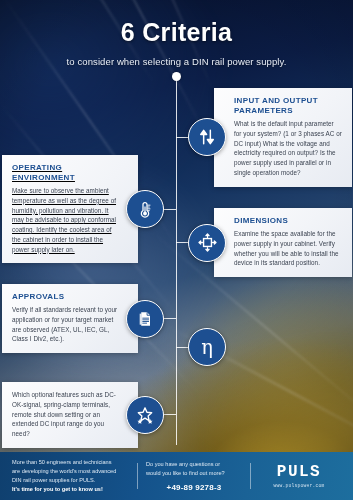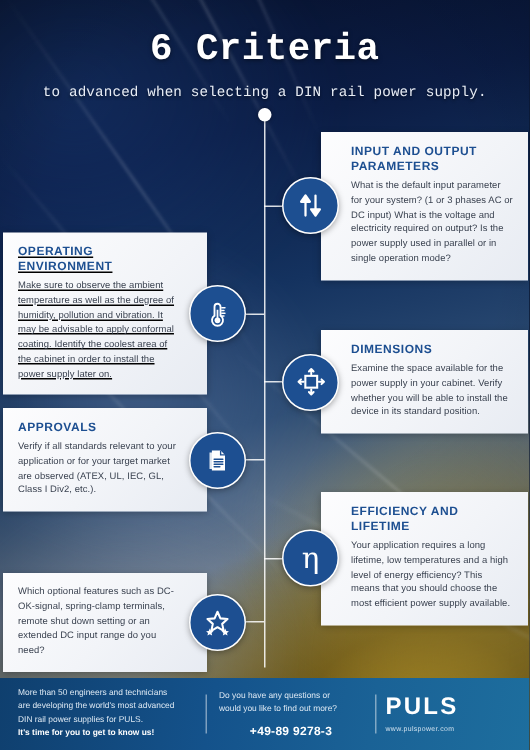--- a/index.html
+++ b/index.html
@@ -39,21 +39,21 @@
   .w4 { left:200px; top:330px; width:260px; height:220px;
         background:radial-gradient(ellipse at 50% 50%, rgba(225,190,60,.55), rgba(80,60,10,0) 68%); }
   .w5 { left:-30px; top:330px; width:230px; height:200px;
         background:radial-gradient(ellipse at 50% 50%, rgba(210,215,230,.42), rgba(100,110,130,0) 70%); }
   .vignette {
     position:absolute; inset:0;
     background:radial-gradient(ellipse 110% 80% at 50% 35%, rgba(0,0,0,0) 40%, rgba(0,0,0,.35) 100%);
   }
 
   
-  .header { position:absolute; top:0; left:0; right:0; padding:18px 18px 0; text-align:center; z-index:6;font-family:Liberation Mono, monospace; }
+  .header { position:absolute; top:0; left:0; right:0; padding:18px 18px 0; text-align:center; z-index:6; }
   .title {
     color:#fff; font-size:25px; font-weight:bold; letter-spacing:.3px;
     text-shadow:0 1px 3px rgba(0,0,0,.5);
   }
   .subtitle {
     color:#e8edf5; font-size:9.5px; margin-top:9px; letter-spacing:.1px;
     text-shadow:0 1px 2px rgba(0,0,0,.45);
   }
 
   
@@ -98,43 +98,43 @@
   }
   .card p {
     color:#3a4250; font-size:6.3px; line-height:1.55; letter-spacing:.05px;
   }
 
   
   #item-1 { top:88px; width:164px; }
   #item-1 .card { width:138px; }
   #item-2 { top:155px; width:162px;text-decoration:underline; }
   #item-2 .card { width:136px; }
-  #item-3 { top:220px; width:164px; }
+  #item-3 { top:208px; width:164px; }
   #item-3 .card { width:138px; }
-  #item-4 { top:272px; width:162px; }
+  #item-4 { top:284px; width:162px; }
   #item-4 .card { width:136px; }
   #item-5 { top:328px; width:164px; }
   #item-5 .card { width:138px; }
   #item-6 { top:382px; width:162px; }
   #item-6 .card { width:136px; }
 
   
   .footer {
     position:absolute; left:0; right:0; bottom:0; height:48px; z-index:7;
     background:linear-gradient(100deg, #0f3f6e 0%, #14528b 40%, #1a6296 70%, #1d6e9e 100%);
     display:flex; align-items:center; padding:0 12px;
   }
   .f-col1 { width:125px; padding-right:8px; }
   .f-col1 p { color:#dce8f3; font-size:5.6px; line-height:1.62; }
   .f-col1 p.bold { color:#ffffff; font-weight:bold; }
   .f-divider { width:1px; height:26px; background:rgba(255,255,255,.45); }
   .f-col2 { width:112px; padding:0 8px; text-align:center; }
   .f-col2 p.q { color:#dce8f3; font-size:5.6px; line-height:1.62; text-align:left; }
   .f-col2 p.phone { color:#ffffff; font-size:8px; font-weight:bold; margin-top:5px; letter-spacing:.2px; }
-  .f-col3 { flex:1; text-align:left; padding-left:6px; }
+  .f-col3 { flex:1; text-align:center; padding-left:6px;font-family:Liberation Mono, monospace; }
   .logo { color:#ffffff; font-size:16px; font-weight:bold; letter-spacing:1.5px; line-height:1; }
   .logo-url { color:#cfe0ee; font-size:4.6px; letter-spacing:.25px; margin-top:3px; }
 </style>
 </head>
 <body>
 
 <div class="bg">
   <div class="bg-base"></div>
   <div class="wave w1"></div>
   <div class="wave w2"></div>
@@ -147,21 +147,21 @@
   <div class="streak" style="left:-60px;top:120px;width:300px;height:2px;transform:rotate(55deg);"></div>
   <div class="streak" style="left:-50px;top:210px;width:280px;height:1.5px;transform:rotate(50deg);"></div>
   <div class="streak" style="left:-20px;top:300px;width:260px;height:2px;transform:rotate(46deg);"></div>
   <div class="streak" style="left:120px;top:330px;width:300px;height:2px;transform:rotate(40deg);"></div>
   <div class="streak" style="left:150px;top:390px;width:280px;height:2.5px;transform:rotate(28deg);"></div>
   <div class="vignette"></div>
 </div>
 
 <div class="header">
   <div class="title">6 Criteria</div>
-  <div class="subtitle">to advanced when selecting a DIN rail power supply.</div>
+  <div class="subtitle">to consider when selecting a DIN rail power supply.</div>
 </div>
 
 <div class="timeline"></div>
 <div class="timeline-dot"></div>
 
 <div class="item right" id="item-1">
   <div class="connector"></div>
   <div class="badge">
     <svg width="20" height="20" viewBox="0 0 24 24">
       <path d="M8 20 L8 7 M8 4 L4.5 9 L11.5 9 Z" fill="#fff" stroke="#fff" stroke-width="1.8" stroke-linecap="round" stroke-linejoin="round"></path>
@@ -223,24 +223,20 @@
   </div>
 </div>
 
 <div class="item right" id="item-5">
   <div class="connector"></div>
   <div class="badge">
     <svg width="26" height="26" viewBox="0 0 24 24">
       <text x="12" y="18" text-anchor="middle" font-family="DejaVu Serif, serif" font-size="18" fill="#fff">η</text>
     </svg>
   </div>
-  <div class="card">
-    <h3>EFFICIENCY AND LIFETIME</h3>
-    <p>Your application requires a long lifetime, low temperatures and a high level of energy efficiency? This means that you should choose the most efficient power supply available.</p>
-  </div>
 </div>
 
 <div class="item left" id="item-6">
   <div class="connector"></div>
   <div class="badge">
     <svg width="22" height="22" viewBox="0 0 24 24">
       <path d="M12 4.2 L14.1 9 L19.3 9.5 L15.4 13 L16.5 18.1 L12 15.4 L7.5 18.1 L8.6 13 L4.7 9.5 L9.9 9 Z" fill="none" stroke="#fff" stroke-width="1.5" stroke-linejoin="round"></path>
       <path d="M6.4 16.4 L7.2 18.2 L9.1 18.4 L7.7 19.7 L8.1 21.5 L6.4 20.6 L4.7 21.5 L5.1 19.7 L3.7 18.4 L5.6 18.2 Z" fill="#fff"></path>
       <path d="M17.6 16.4 L18.4 18.2 L20.3 18.4 L18.9 19.7 L19.3 21.5 L17.6 20.6 L15.9 21.5 L16.3 19.7 L14.9 18.4 L16.8 18.2 Z" fill="#fff"></path>
     </svg>

